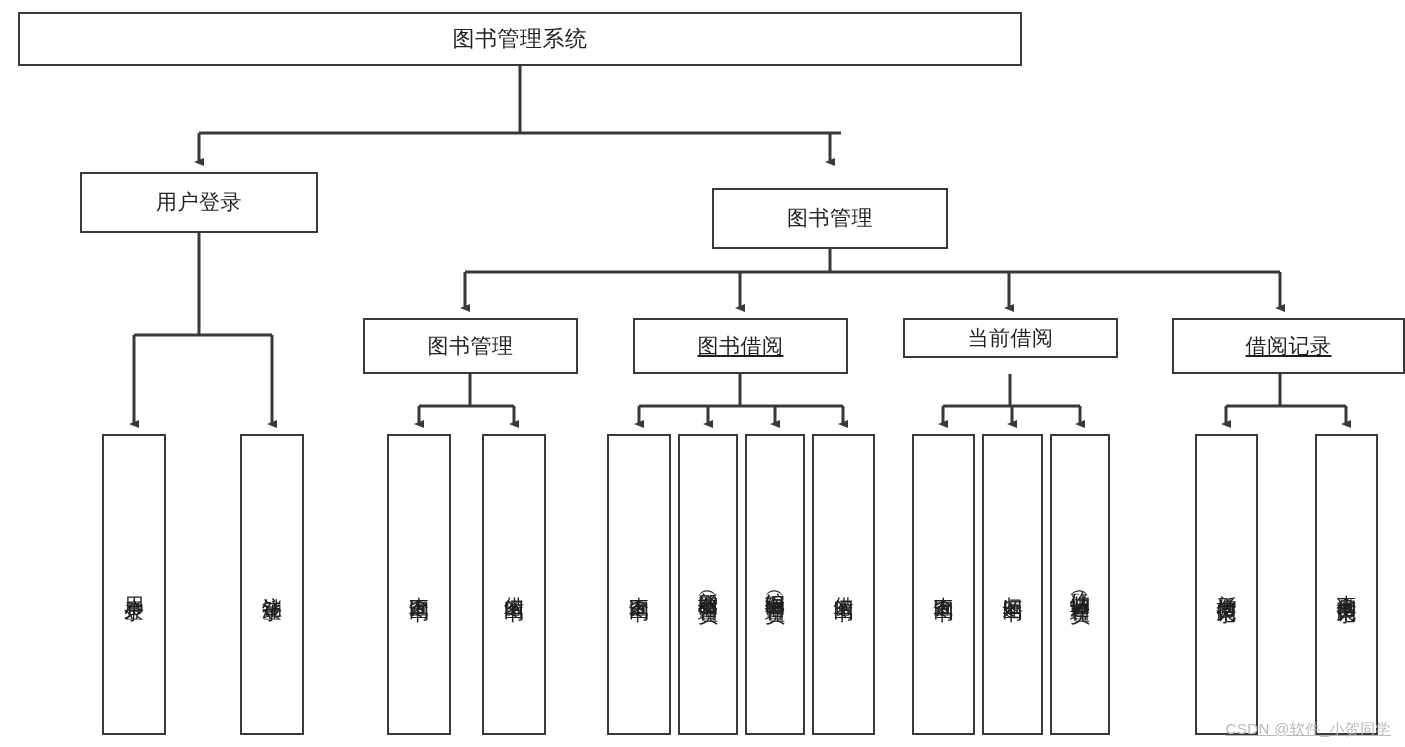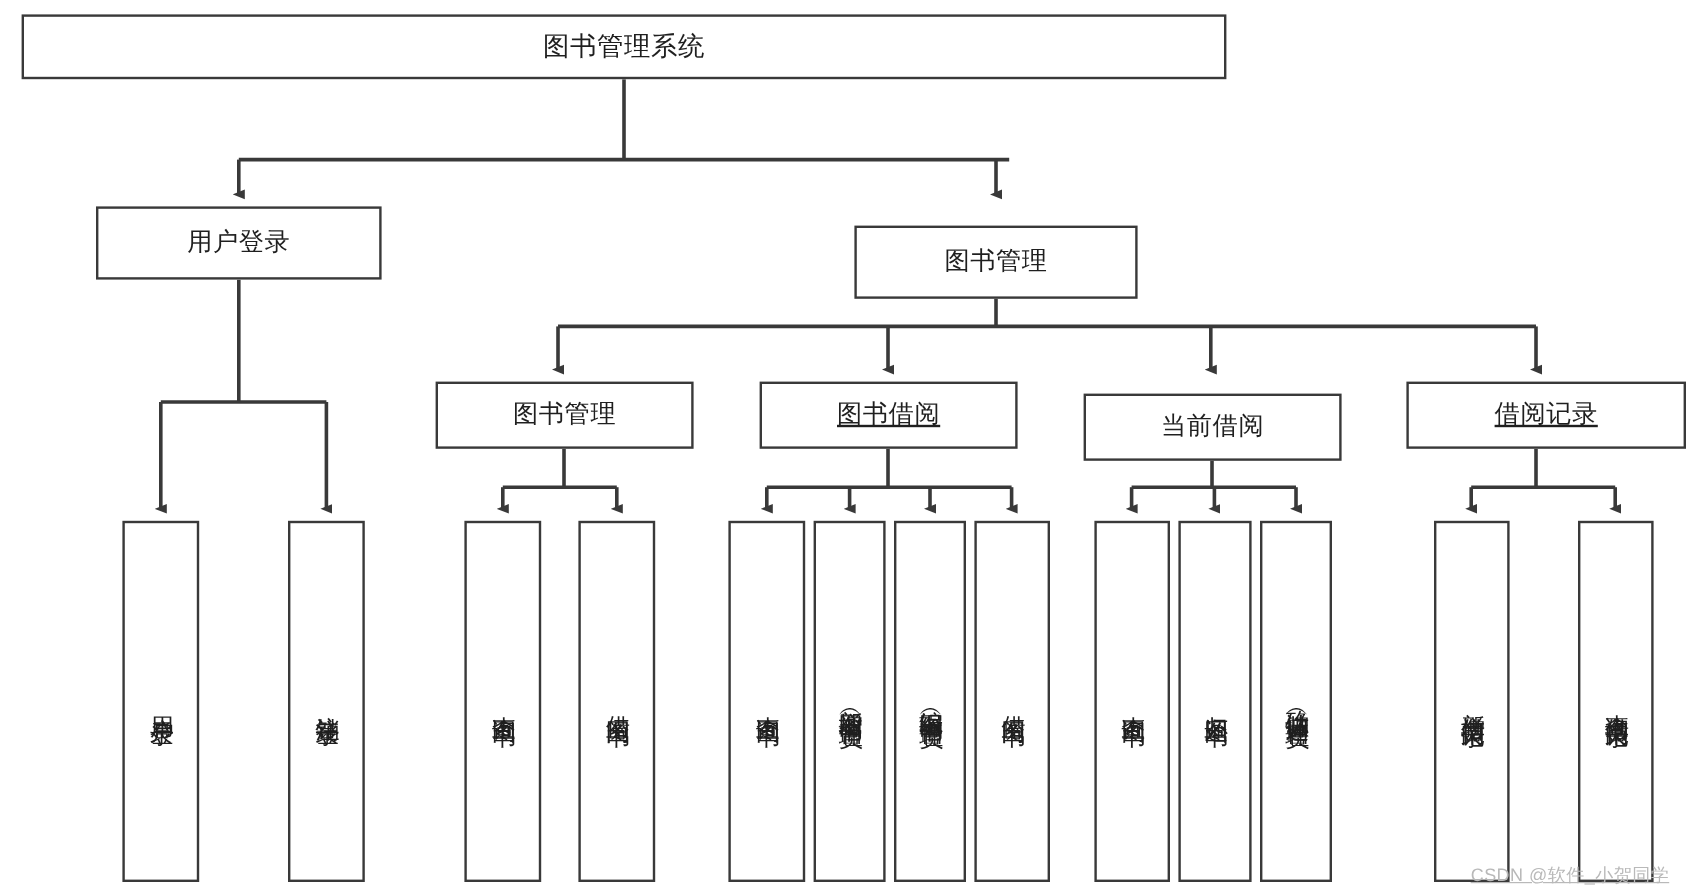--- a/index.html
+++ b/index.html
@@ -133,21 +133,21 @@
   <div class="node" style="left: 712px; top: 188px; width: 236px; height: 61px; border-color: rgb(57, 57, 57); color: rgb(31, 31, 31);">
     <span class="label">图书管理</span>
   </div>
 
   <div class="node" style="left: 363px; top: 318px; width: 215px; height: 56px; border-color: rgb(57, 57, 57); color: rgb(31, 31, 31);">
     <span class="label">图书管理</span>
   </div>
   <div class="node" style="left: 633px; top: 318px; width: 215px; height: 56px; border-color: rgb(57, 57, 57); color: rgb(31, 31, 31); text-decoration: underline;">
     <span class="label">图书借阅</span>
   </div>
-  <div class="node" style="left: 903px; top: 328px; width: 215px; height: 56px; border-color: rgb(57, 57, 57); color: rgb(31, 31, 31);">
+  <div class="node" style="left: 903px; top: 318px; width: 215px; height: 40px; border-color: rgb(57, 57, 57); color: rgb(31, 31, 31);">
     <span class="label">当前借阅</span>
   </div>
   <div class="node" style="left: 1172px; top: 318px; width: 233px; height: 56px; border-color: rgb(57, 57, 57); color: rgb(31, 31, 31); text-decoration: underline;">
     <span class="label">借阅记录</span>
   </div>
 
   <div class="node vert" style="left: 102px; top: 434px; width: 64px; height: 301px; border-color: rgb(57, 57, 57); color: rgb(31, 31, 31);">
     <span class="label">用户登录</span>
   </div>
   <div class="node vert" style="left: 240px; top: 434px; width: 64px; height: 301px; border-color: rgb(57, 57, 57); color: rgb(31, 31, 31);">

